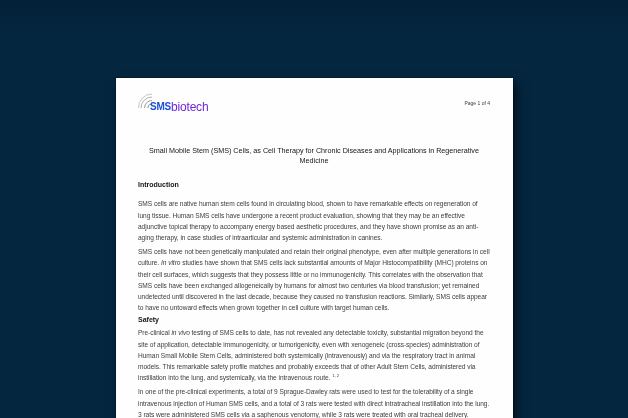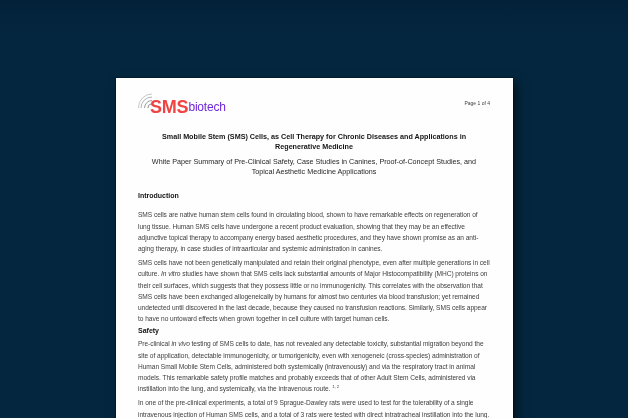--- a/index.html
+++ b/index.html
@@ -41,43 +41,43 @@
     align-items: flex-end;
   }
   .logo-arcs {
     width: 15px;
     height: 22px;
     margin-right: -3px;
     margin-bottom: 1px;
   }
   .logo-sms {
     font-weight: 700;
-    font-size: 18px;
-    color: #ef4444;
+    font-size: 10px;
+    color: #1d4ed8;
     line-height: 14px;
     letter-spacing: -0.2px;
   }
   .logo-biotech {
     font-weight: 400;
     font-size: 12px;
     color: #6d28d9;
     line-height: 13px;
     letter-spacing: -0.2px;
   }
   .page-num {
     font-size: 5px;
     color: #3c3c3c;
     margin-top: 9px;
   }
   
   .doc-title {
-    margin: 13px auto 0;
+    margin: 27px auto 0;
     max-width: 332px;
     text-align: center;
-    font-weight: 700;
+    font-weight: 400;
     font-size: 7.2px;
     line-height: 10.2px;
     color: #151515;
   }
   .doc-subtitle {
     margin: 4.6px auto 0;
     max-width: 348px;
     text-align: center;
     font-weight: 400;
     font-size: 7.2px;
@@ -121,21 +121,20 @@
           <path d="M3 17 A 11 11 0 0 1 14 6" stroke="#a6a8aa" stroke-width="0.9"></path>
           <path d="M0.5 17 A 13.5 13.5 0 0 1 14 3" stroke="#b5b7b9" stroke-width="0.8"></path>
         </svg>
         <span class="logo-sms">SMS</span>
           <span class="logo-biotech">biotech</span>
       </div>
       <div class="page-num">Page 1 of 4</div>
     </div>
 
     <div class="doc-title">Small Mobile Stem (SMS) Cells, as Cell Therapy for Chronic Diseases and Applications in Regenerative Medicine</div>
-    <div class="doc-subtitle">White Paper Summary of Pre-Clinical Safety, Case Studies in Canines, Proof-of-Concept Studies, and Topical Aesthetic Medicine Applications</div>
 
     <div class="sec-intro">
       <div class="sec-heading">Introduction</div>
       <p class="body-p"><span>SMS cells are native human stem cells found in circulating blood, shown to have remarkable effects on regeneration of lung tissue. Human SMS cells have undergone a recent product evaluation, showing that they may be an effective adjunctive topical therapy to accompany energy based aesthetic procedures, and they have shown promise as an anti-aging therapy, in case studies of intraarticular and systemic administration in canines.</span></p>
       <p class="body-p"><span>SMS cells have not been genetically manipulated and retain their original phenotype, even after multiple generations in cell culture.  </span><span class="italic">In vitro</span><span> studies have shown that SMS cells lack substantial amounts of Major Histocompatibility (MHC) proteins on their cell surfaces, which suggests that they possess little or no immunogenicity. This correlates with the observation that SMS cells have been exchanged allogeneically by humans for almost two centuries via blood transfusion; yet remained undetected until discovered in the last decade, because they caused no transfusion reactions. Similarly, SMS cells appear to have no untoward effects when grown together in cell culture with target human cells.</span></p>
     </div>
 
     <div class="sec-safety">
       <div class="sec-heading">Safety</div>
       <p class="body-p"><span>Pre-clinical </span><span class="italic">in vivo</span><span> testing of SMS cells to date, has not revealed any detectable toxicity, substantial migration beyond the site of application, detectable immunogenicity, or tumorigenicity, even with xenogeneic (cross-species) administration of Human Small Mobile Stem Cells, administered both systemically (intravenously) and via the respiratory tract in animal models. This remarkable safety profile matches and probably exceeds that of other Adult Stem Cells, administered via instillation into the lung, and systemically, via the intravenous route. </span><span class="sup">1, 2</span></p>

